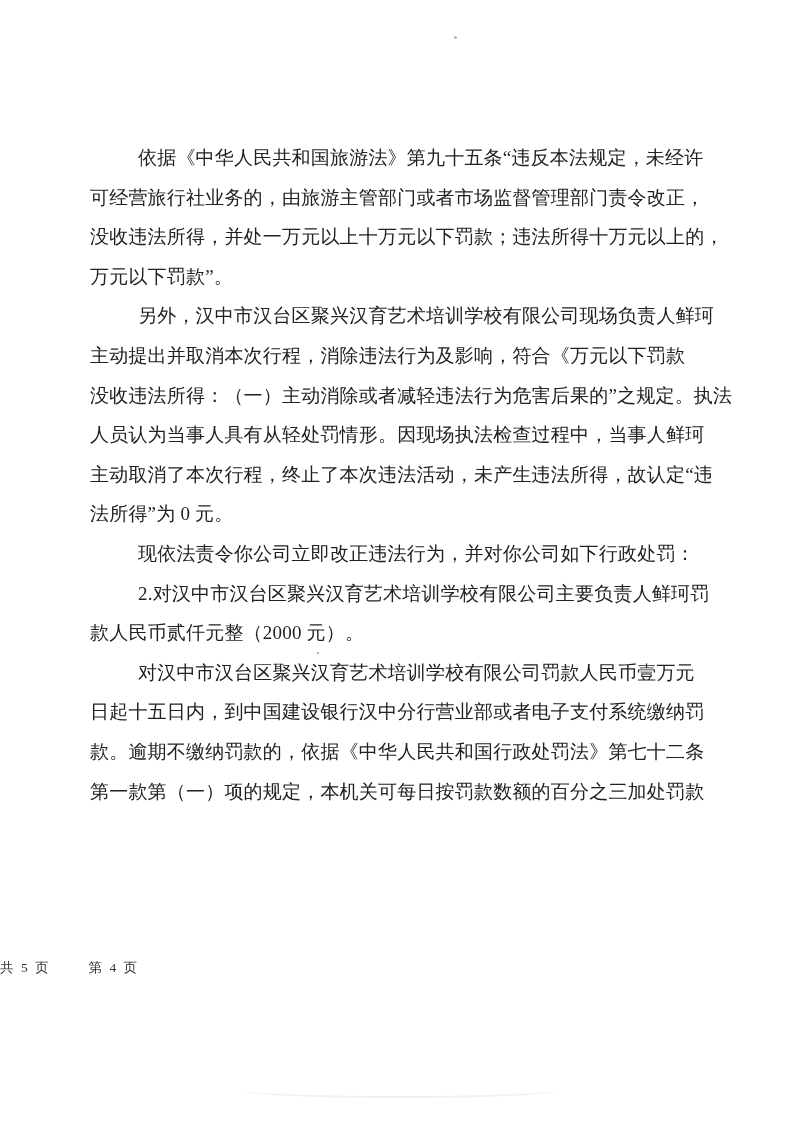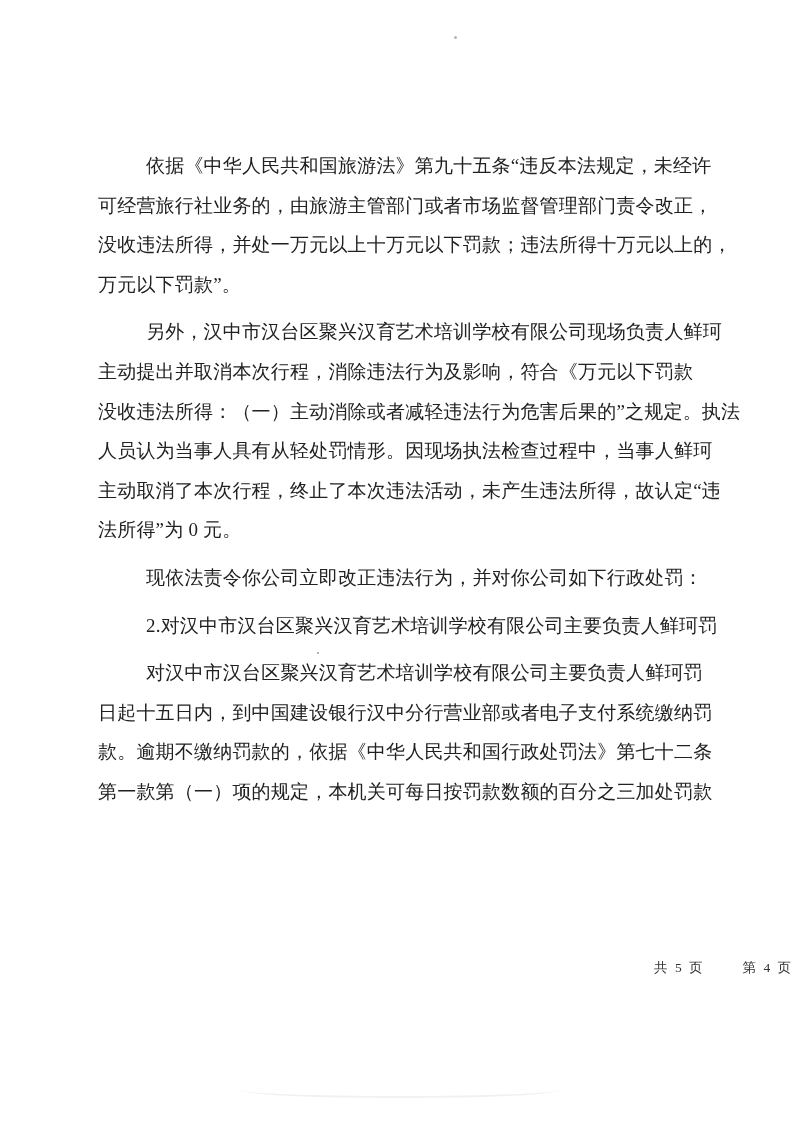--- a/index.html
+++ b/index.html
@@ -21,35 +21,35 @@
   }
   .doc-body {
     position: absolute;
     left: 90px;
     top: 138px;
     width: 630px;
     color: #212121;
     font-size: 19px;
     letter-spacing: 0.2px;
   }
-  .para { margin: 8px; padding: 0; }
+  .para { margin: 0; padding: 0; }
   .line {
     height: 39.6px;
     line-height: 39.6px;
     white-space: nowrap;
   }
   .line.first {
     text-indent: 48px;
   }
   .page-footer {
     position: absolute;
     top: 960px;
     left: 0;
     width: 793px;
-    text-align: right;
+    text-align: left;
     font-size: 13.5px;
     line-height: 16px;
     color: #333333;
     letter-spacing: 2px;
   }
   .page-footer .total { margin-right: 38px; }
   .speck {
     position: absolute;
     border-radius: 50%;
     background: #b5b5b5;
@@ -87,23 +87,24 @@
         <div class="line">没收违法所得：（一）主动消除或者减轻违法行为危害后果的”之规定。执法</div>
         <div class="line">人员认为当事人具有从轻处罚情形。因现场执法检查过程中，当事人鲜珂</div>
         <div class="line">主动取消了本次行程，终止了本次违法活动，未产生违法所得，故认定“违</div>
         <div class="line">法所得”为 0 元。</div>
       </div>
       <div class="para">
         <div class="line first">现依法责令你公司立即改正违法行为，并对你公司如下行政处罚：</div>
       </div>
       <div class="para">
         <div class="line first">2.对汉中市汉台区聚兴汉育艺术培训学校有限公司主要负责人鲜珂罚</div>
+        <div class="line">款人民币贰仟元整（2000 元）。</div>
       </div>
       <div class="para">
-        <div class="line first">对汉中市汉台区聚兴汉育艺术培训学校有限公司主要负责人鲜珂罚</div>
+        <div class="line first">对汉中市汉台区聚兴汉育艺术培训学校有限公司罚款人民币壹万元</div>
         <div class="line">日起十五日内，到中国建设银行汉中分行营业部或者电子支付系统缴纳罚</div>
         <div class="line">款。逾期不缴纳罚款的，依据《中华人民共和国行政处罚法》第七十二条</div>
         <div class="line">第一款第（一）项的规定，本机关可每日按罚款数额的百分之三加处罚款</div>
       </div>
     </div>
 
   <div class="page-footer">
     <span class="total">共 5 页</span><span class="current">第 4 页</span>
   </div>
 

